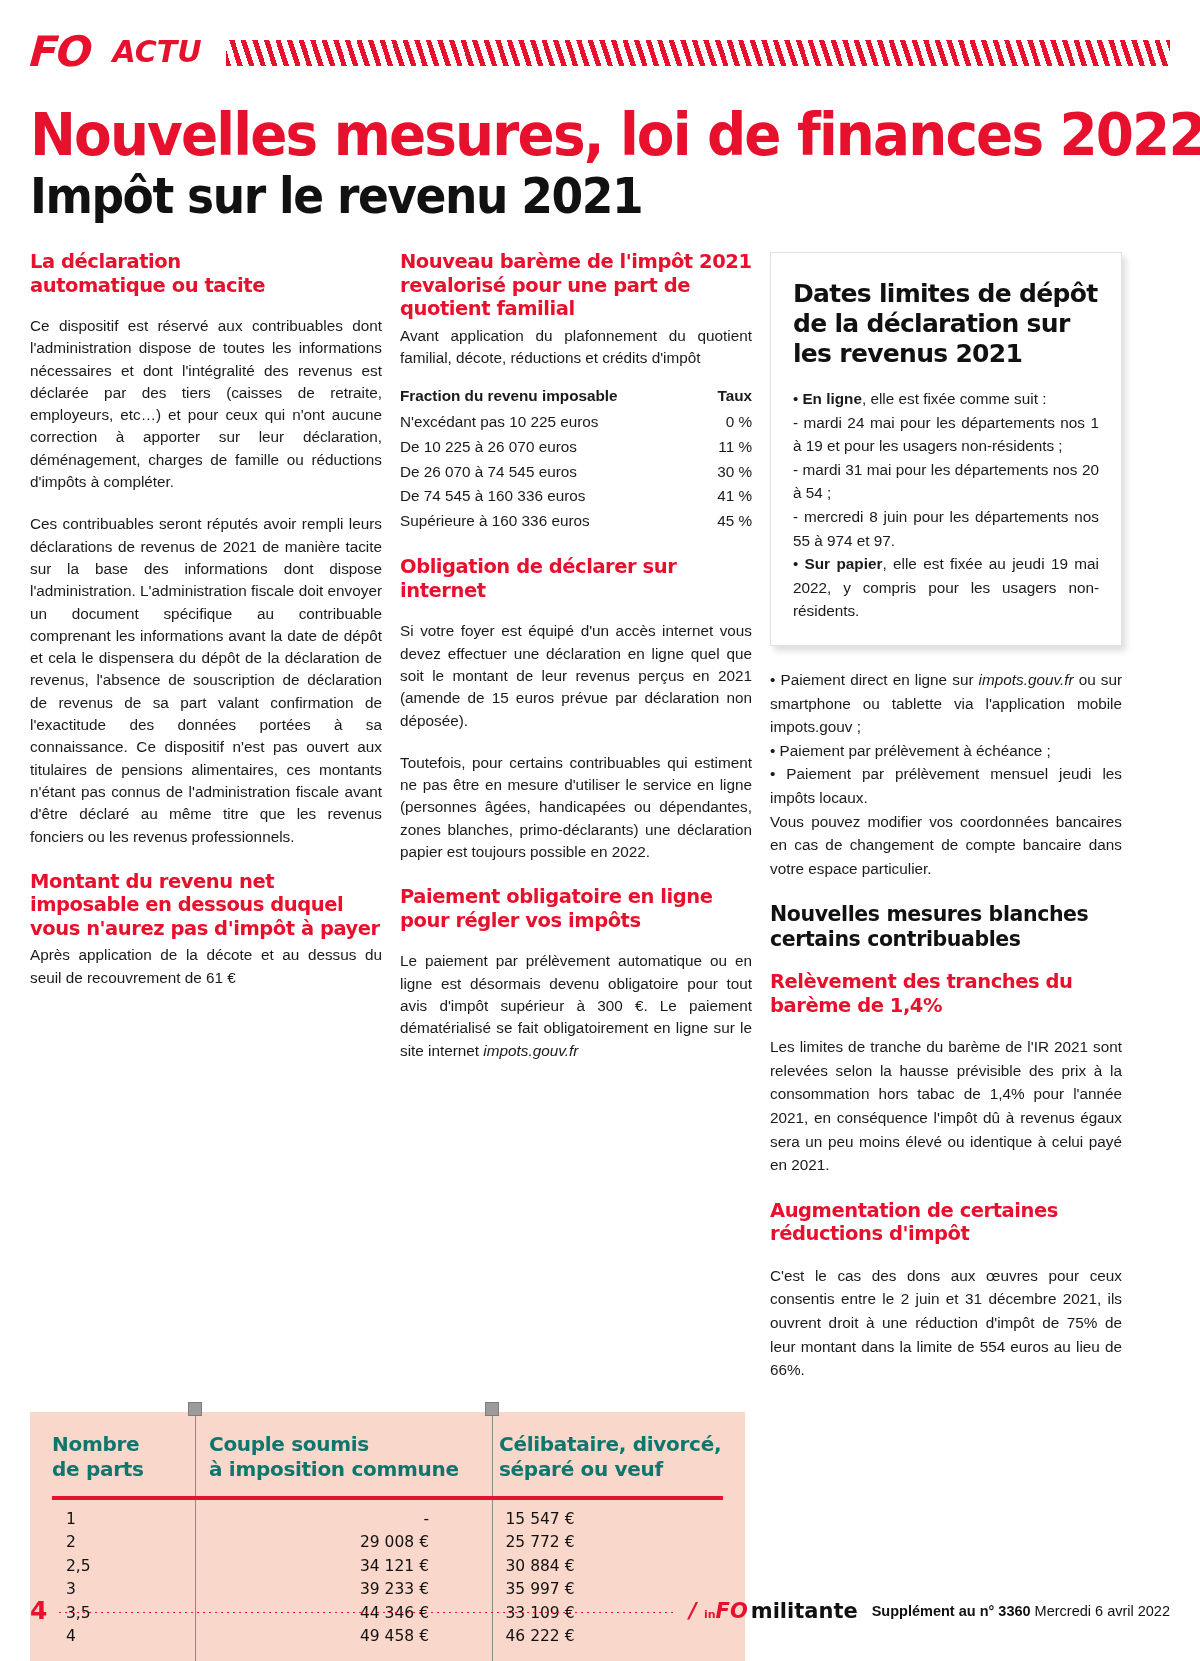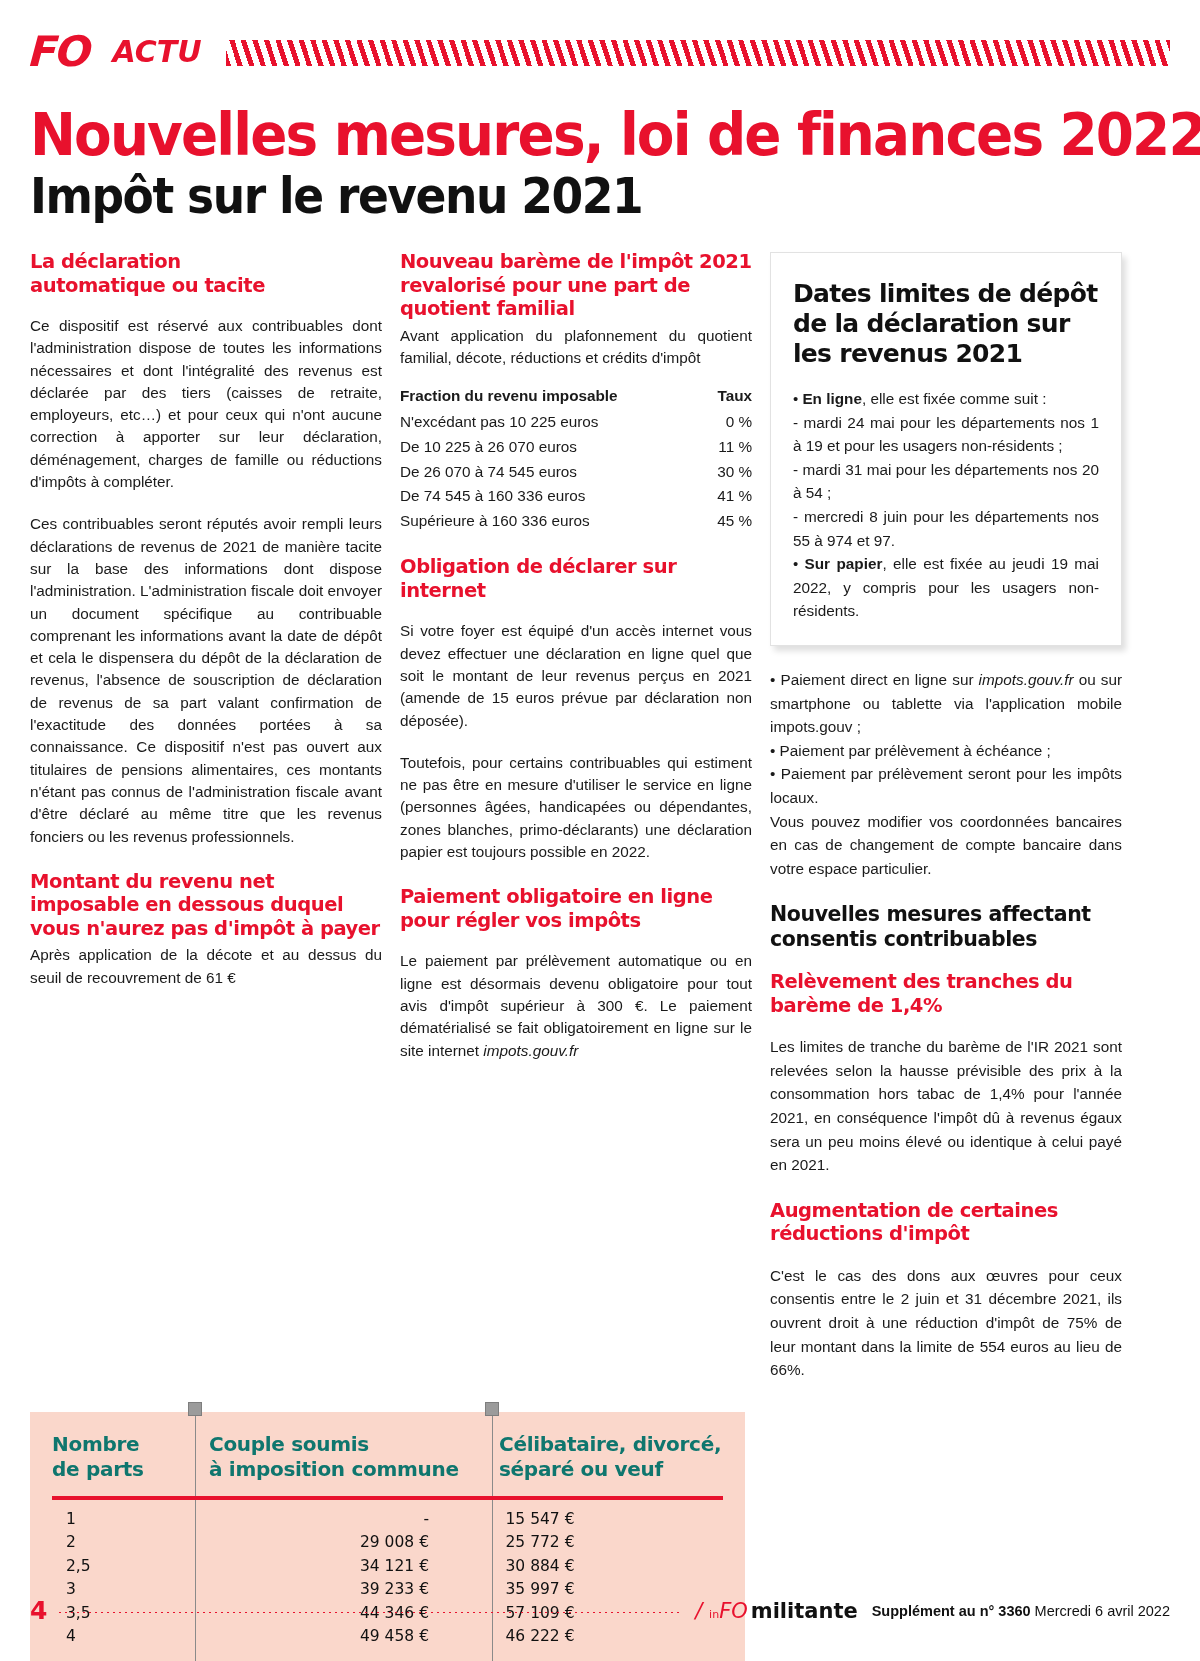--- a/index.html
+++ b/index.html
@@ -187,21 +187,21 @@
     font-weight:bold; font-size:25px; color:#e8112d; line-height:25px;
     margin-right:12px;
   }
   .dotline {
     flex:1; height:1px;
     background:repeating-linear-gradient(to right,#e8112d 0 2px,transparent 2px 6px);
     margin-top:3px;
   }
   .foot-brand {
     font-family:"DejaVu Sans", sans-serif;
-    font-weight:normal; font-style:italic;
+    font-weight:bold; font-style:italic;
     color:#e8112d; font-size:21px; margin-left:12px; margin-right:3px;
   }
   .foot-brand sup { font-size:11px; font-style:normal; vertical-align:baseline; }
   .foot-militante {
     font-family:"DejaVu Sans", sans-serif;
     font-weight:bold; font-size:21px; color:#111; margin-right:14px;
   }
   .foot-supp { font-size:14.5px; color:#111; }
   .foot-supp b { font-weight:bold; }
 </style>
@@ -283,24 +283,24 @@
             <p><span>- mardi 24 mai pour les départements nos 1 à 19 et pour les usagers non-résidents ;</span></p>
             <p><span>- mardi 31 mai pour les départements nos 20 à 54 ;</span></p>
             <p><span>- mercredi 8 juin pour les départements nos 55 à 974 et 97.</span></p>
             <p><span class="dot">• </span><b>Sur papier</b><span>, elle est fixée au jeudi 19 mai 2022, y compris pour les usagers non-résidents.</span></p>
           </div>
       </div>
 
       <div class="gap-lg"></div>
       <p><span>• Paiement direct en ligne sur </span><i>impots.gouv.fr</i><span> ou sur smartphone ou tablette via l'application mobile impots.gouv ;</span></p>
       <p>• Paiement par prélèvement à échéance ;</p>
-      <p>• Paiement par prélèvement seront pour les impôts locaux.</p>
+      <p>• Paiement par prélèvement mensuel jeudi les impôts locaux.</p>
       <p>Vous pouvez modifier vos coordonnées bancaires en cas de changement de compte bancaire dans votre espace particulier.</p>
       <div class="gap-lg"></div>
-      <h3 class="black">Nouvelles mesures affectant consentis contribuables</h3>
+      <h3 class="black">Nouvelles mesures blanches certains contribuables</h3>
       <h3 class="red">Relèvement des tranches du barème de 1,4%</h3>
       <p>Les limites de tranche du barème de l'IR 2021 sont relevées selon la hausse prévisible des prix à la consommation hors tabac de 1,4% pour l'année 2021, en conséquence l'impôt dû à revenus égaux sera un peu moins élevé ou identique à celui payé en 2021.</p>
       <div class="gap-lg"></div>
       <h3 class="red">Augmentation de certaines réductions d'impôt</h3>
       <p>C'est le cas des dons aux œuvres pour ceux consentis entre le 2 juin et 31 décembre 2021, ils ouvrent droit à une réduction d'impôt de 75% de leur montant dans la limite de 554 euros au lieu de 66%.</p>
     </div>
   </div>
 
   <div class="parts-wrap">
     <div class="pin p1"></div>
@@ -341,21 +341,21 @@
               <td class="c-celib">30 884 €</td>
             </tr>
             <tr>
               <td class="c-num">3</td>
               <td class="c-couple">39 233 €</td>
               <td class="c-celib">35 997 €</td>
             </tr>
             <tr>
               <td class="c-num">3,5</td>
               <td class="c-couple">44 346 €</td>
-              <td class="c-celib">57 109 €</td>
+              <td class="c-celib">33 109 €</td>
             </tr>
             <tr>
               <td class="c-num">4</td>
               <td class="c-couple">49 458 €</td>
               <td class="c-celib">46 222 €</td>
             </tr>
           </tbody>
       </table>
     </div>
   </div>

